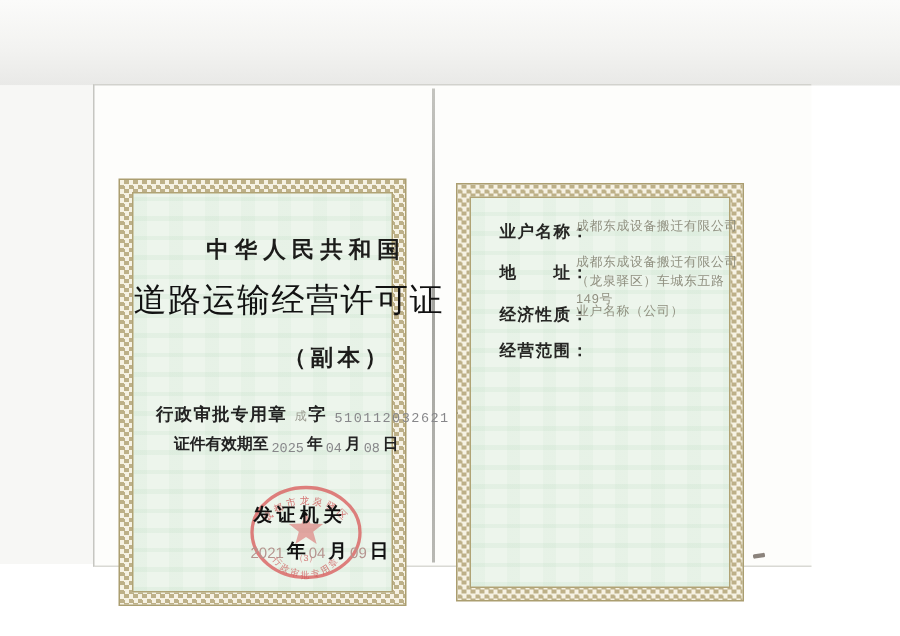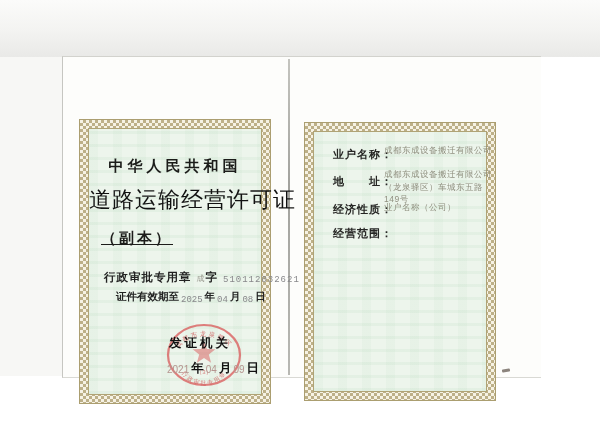--- a/index.html
+++ b/index.html
@@ -23,26 +23,26 @@
   .frame-right{left:241px;top:17px;width:192px;height:279px;}
   .inner{position:relative;box-sizing:border-box;width:100%;height:100%;
     border:1px solid #b0a375;
     background-color:#edf5ec;
     background-image:
       repeating-linear-gradient(0deg, rgba(176,214,183,.16) 0 3px, rgba(0,0,0,0) 3px 13px),
       repeating-linear-gradient(90deg, rgba(176,214,183,.10) 0 9px, rgba(0,0,0,0) 9px 24px);}
   
   .country{position:absolute;left:0;top:28px;width:100%;text-align:center;
     font-family:Liberation Sans, sans-serif;font-weight:bold;font-size:15px;
-    letter-spacing:4px;color:#1c1c1a;white-space:nowrap;}
+    letter-spacing:4px;color:#1c1c1a;white-space:nowrap;padding-left:29px;}
   .main-title{position:absolute;left:0;top:56px;width:100%;text-align:center;
     font-weight:normal;font-size:22px;letter-spacing:1px;color:#111;white-space:nowrap;}
-  .subtitle{position:absolute;left:12px;top:100px;width:100%;text-align:left;
+  .subtitle{position:absolute;left:0;top:100px;width:100%;text-align:right;
     font-family:"Liberation Serif",serif;font-weight:bold;font-size:15px;
-    letter-spacing:3px;color:#1c1c1a;text-decoration:underline;}
+    letter-spacing:3px;color:#1c1c1a;}
   .lic-line{position:absolute;left:15px;top:138px;white-space:nowrap;color:#222;}
   .lic-line .b{font-weight:bold;font-size:11.5px;letter-spacing:1px;}
   .lic-line .small-series{font-size:8px;color:#9a9a90;margin:0 1px 0 5px;}
   .lic-line .num{font-family:"Liberation Mono",monospace;font-size:9px;color:#87878a;
     letter-spacing:1px;margin:0 5px;position:relative;top:1px;}
   .val-line{position:absolute;left:27px;top:157px;white-space:nowrap;color:#222;text-align:center;}
   .val-line .b{font-weight:bold;font-size:10.5px;}
   .val-line .num{font-family:"Liberation Mono",monospace;font-size:9px;color:#87878a;
     margin:0 2px;position:relative;top:2px;}
   .issuer-label{position:absolute;left:80px;top:206px;font-weight:bold;font-size:12.5px;

